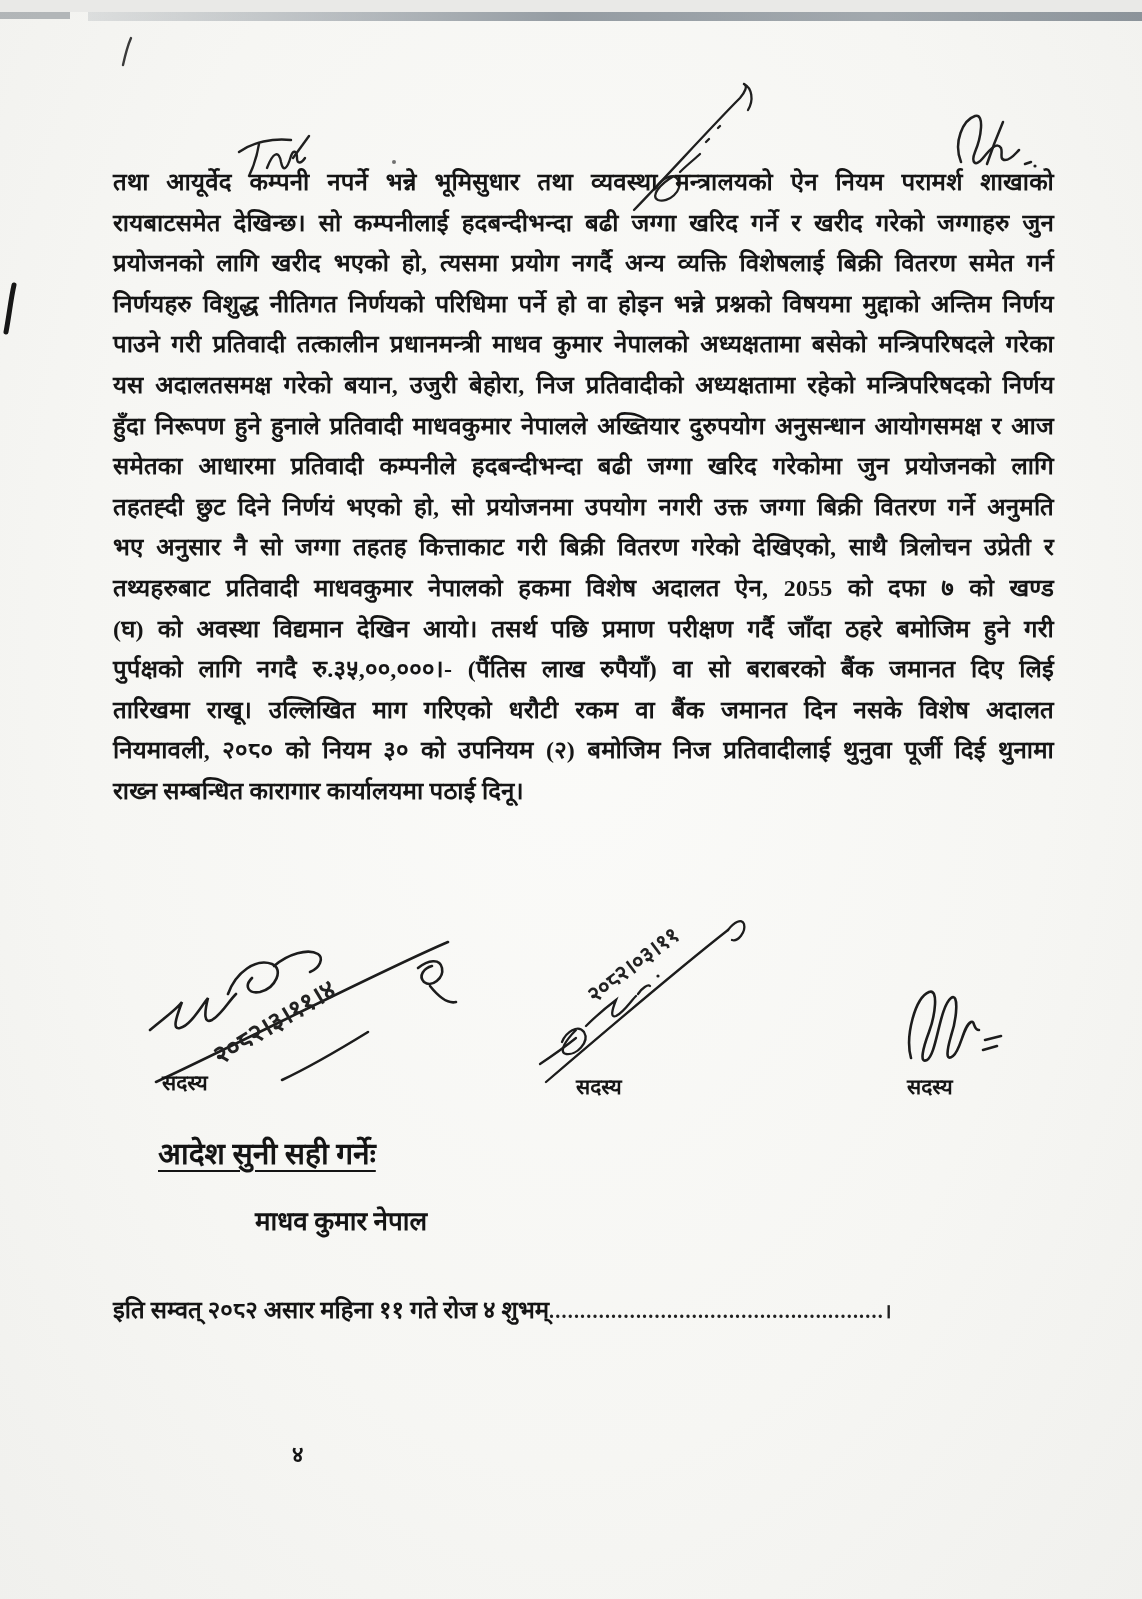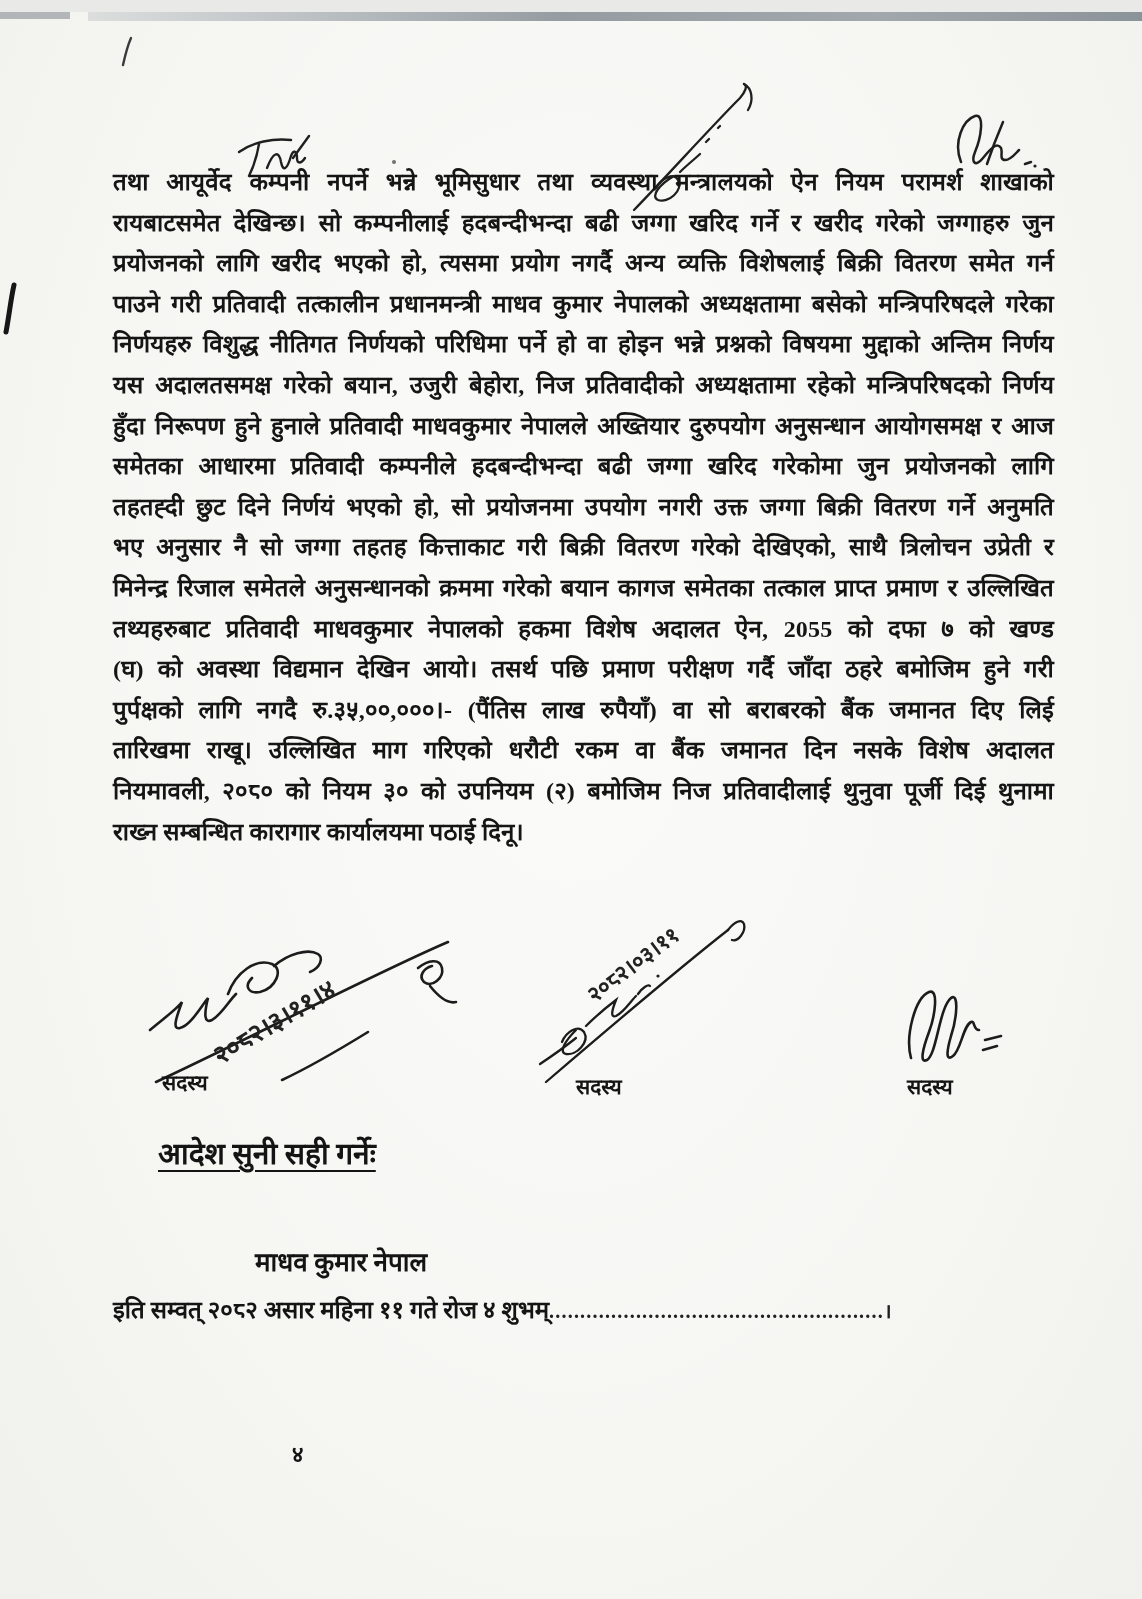--- a/index.html
+++ b/index.html
@@ -65,21 +65,21 @@
     font-size:21px; font-weight:700; color:#141414; white-space:nowrap;
   }
   .order-heading{
     position:absolute; left:158px; top:1120px;
     font-size:30px; font-weight:700; color:#141414;
     text-decoration:underline; text-underline-offset:6px;
     text-decoration-thickness:2px;
     white-space:nowrap;
   }
   .signatory-name{
-    position:absolute; left:255px; top:1231px;
+    position:absolute; left:255px; top:1190px;
     font-size:26px; font-weight:600; color:#141414; white-space:nowrap;
   }
   .closing-line{
     position:absolute; left:113px; top:1280px; width:950px;
     font-size:24px; font-weight:600; color:#141414; white-space:nowrap;
   }
   .closing-line .dots{
     font-size:20px; letter-spacing:1.2px; font-weight:700; color:#202020;
   }
   .page-number{
@@ -128,28 +128,27 @@
       <path d="M58,10 C52,24 46,40 42,52"></path>
       <path d="M80,52 l6,-2"></path>
       <circle cx="90" cy="54" r="1.6" fill="#1f1f1f" stroke="none"></circle>
     </g>
   </svg>
 
   <div class="body-text">
       <div class="line">तथा आयूर्वेद कम्पनी नपर्ने भन्ने भूमिसुधार तथा व्यवस्था मन्त्रालयको ऐन नियम परामर्श शाखाको</div>
       <div class="line">रायबाटसमेत देखिन्छ। सो कम्पनीलाई हदबन्दीभन्दा बढी जग्गा खरिद गर्ने र खरीद गरेको जग्गाहरु जुन</div>
       <div class="line">प्रयोजनको लागि खरीद भएको हो, त्यसमा प्रयोग नगर्दै अन्य व्यक्ति विशेषलाई बिक्री वितरण समेत गर्न</div>
+      <div class="line">निर्णयहरु विशुद्ध नीतिगत निर्णयको परिधिमा पर्ने हो वा होइन भन्ने प्रश्नको विषयमा मुद्दाको अन्तिम निर्णय</div>
       <div class="line">पाउने गरी प्रतिवादी तत्कालीन प्रधानमन्त्री माधव कुमार नेपालको अध्यक्षतामा बसेको मन्त्रिपरिषदले गरेका</div>
-      <div class="line">निर्णयहरु विशुद्ध नीतिगत निर्णयको परिधिमा पर्ने हो वा होइन भन्ने प्रश्नको विषयमा मुद्दाको अन्तिम निर्णय</div>
       <div class="line">यस अदालतसमक्ष गरेको बयान, उजुरी बेहोरा, निज प्रतिवादीको अध्यक्षतामा रहेको मन्त्रिपरिषदको निर्णय</div>
       <div class="line">हुँदा निरूपण हुने हुनाले प्रतिवादी माधवकुमार नेपालले अख्तियार दुरुपयोग अनुसन्धान आयोगसमक्ष र आज</div>
       <div class="line">समेतका आधारमा प्रतिवादी कम्पनीले हदबन्दीभन्दा बढी जग्गा खरिद गरेकोमा जुन प्रयोजनको लागि</div>
       <div class="line">तहतह्दी छुट दिने निर्णयं भएको हो, सो प्रयोजनमा उपयोग नगरी उक्त जग्गा बिक्री वितरण गर्ने अनुमति</div>
       <div class="line">भए अनुसार नै सो जग्गा तहतह कित्ताकाट गरी बिक्री वितरण गरेको देखिएको, साथै त्रिलोचन उप्रेती र</div>
-      <div class="line">मिनेन्द्र रिजाल समेतले अनुसन्धानको क्रममा गरेको बयान कागज समेतका तत्काल प्राप्त प्रमाण र उल्लिखित</div>
       <div class="line">तथ्यहरुबाट प्रतिवादी माधवकुमार नेपालको हकमा विशेष अदालत ऐन, 2055 को दफा  ७ को खण्ड</div>
       <div class="line">(घ) को अवस्था विद्यमान देखिन आयो।  तसर्थ पछि प्रमाण परीक्षण गर्दै जाँदा ठहरे बमोजिम हुने गरी</div>
       <div class="line">पुर्पक्षको लागि नगदै रु.३५,००,०००।- (पैंतिस लाख रुपैयाँ) वा सो बराबरको बैंक जमानत दिए लिई</div>
       <div class="line">तारिखमा राखू। उल्लिखित माग गरिएको धरौटी रकम वा बैंक जमानत दिन नसके विशेष अदालत</div>
       <div class="line">नियमावली, २०८० को नियम ३० को उपनियम (२) बमोजिम निज प्रतिवादीलाई थुनुवा पूर्जी दिई थुनामा</div>
       <div class="line">राख्न सम्बन्धित कारागार कार्यालयमा पठाई दिनू।</div>
     </div>
 
   <div class="sig" style="left:132px;top:918px;width:340px;height:180px;">
     <svg width="340" height="170" viewBox="0 0 340 170">

